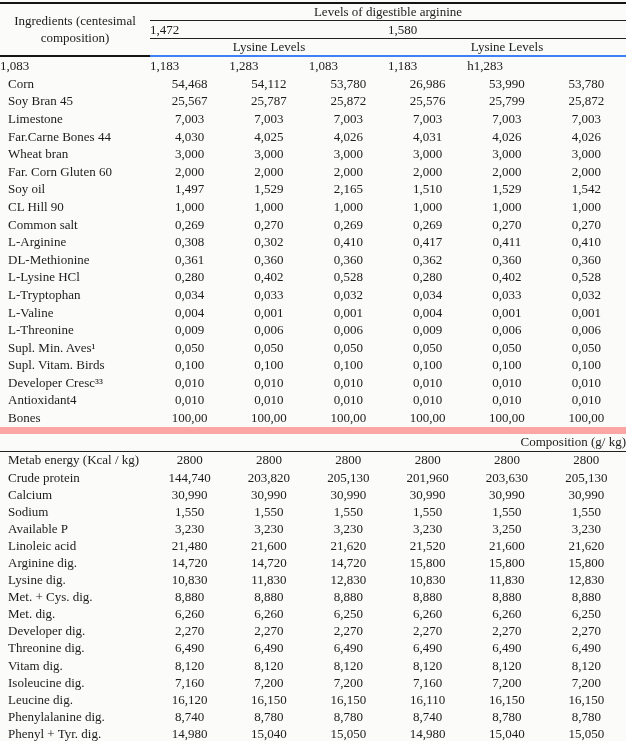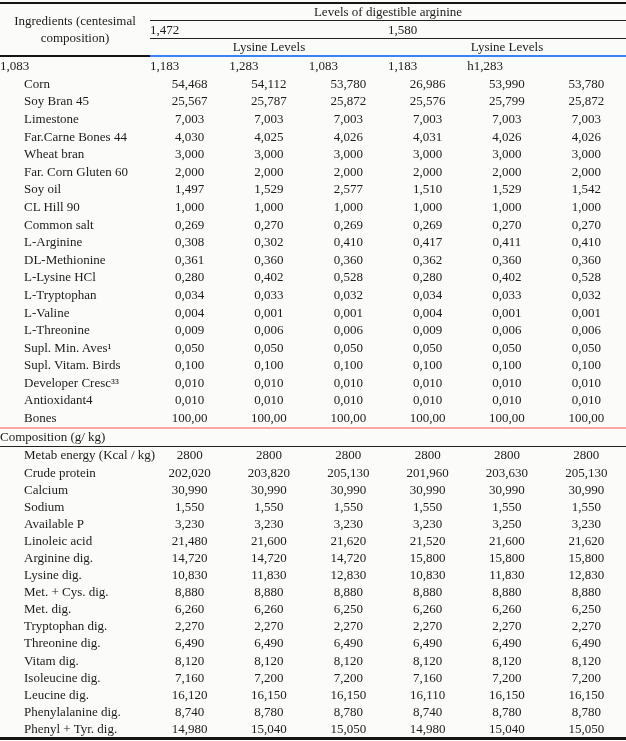--- a/index.html
+++ b/index.html
@@ -41,27 +41,27 @@
   td.corner {
     text-align: center;
     line-height: 1.25;
     border-bottom: 2px solid #151515;
     padding: 0 6px;
   }
   tr.h3 td.rule-heavy { border-bottom: 2px solid #3b82f6; }
   
   tbody.part1 td { height: 17.6px; }
   tbody.part2 td { height: 17.1px; }
-  td.lbl { text-align: left; padding-left: 24px; white-space: nowrap; }
+  td.lbl { text-align: left; padding-left: 8px; white-space: nowrap; }
   td.val { text-align: center; white-space: nowrap; }
   
   tr.section td {
     height: 17px;
-    text-align: left;
-    border-top: 2px solid #fca5a5;
+    text-align: right;
+    border-top: 7px solid #fca5a5;
     border-bottom: 1px solid #222;
   }
 </style>
 </head>
 <body>
 
 <div class="page">
   <table class="diet">
     <colgroup>
       <col class="c-label">
@@ -146,21 +146,21 @@
           <td class="val">2,000</td>
           <td class="val">2,000</td>
           <td class="val">2,000</td>
           <td class="val">2,000</td>
           <td class="val">2,000</td>
         </tr>
         <tr>
           <td class="lbl">Soy oil</td>
           <td class="val">1,497</td>
           <td class="val">1,529</td>
-          <td class="val">2,577</td>
+          <td class="val">2,165</td>
           <td class="val">1,510</td>
           <td class="val">1,529</td>
           <td class="val">1,542</td>
         </tr>
         <tr>
           <td class="lbl">CL Hill 90</td>
           <td class="val">1,000</td>
           <td class="val">1,000</td>
           <td class="val">1,000</td>
           <td class="val">1,000</td>
@@ -286,21 +286,21 @@
           <td class="lbl">Metab energy (Kcal / kg)</td>
           <td class="val">2800</td>
           <td class="val">2800</td>
           <td class="val">2800</td>
           <td class="val">2800</td>
           <td class="val">2800</td>
           <td class="val">2800</td>
         </tr>
         <tr>
           <td class="lbl">Crude protein</td>
-          <td class="val">202,020</td>
+          <td class="val">144,740</td>
           <td class="val">203,820</td>
           <td class="val">205,130</td>
           <td class="val">201,960</td>
           <td class="val">203,630</td>
           <td class="val">205,130</td>
         </tr>
         <tr>
           <td class="lbl">Calcium</td>
           <td class="val">30,990</td>
           <td class="val">30,990</td>
@@ -366,21 +366,21 @@
         <tr>
           <td class="lbl">Met. dig.</td>
           <td class="val">6,260</td>
           <td class="val">6,260</td>
           <td class="val">6,250</td>
           <td class="val">6,260</td>
           <td class="val">6,260</td>
           <td class="val">6,250</td>
         </tr>
         <tr>
-          <td class="lbl">Tryptophan dig.</td>
+          <td class="lbl">Developer dig.</td>
           <td class="val">2,270</td>
           <td class="val">2,270</td>
           <td class="val">2,270</td>
           <td class="val">2,270</td>
           <td class="val">2,270</td>
           <td class="val">2,270</td>
         </tr>
         <tr>
           <td class="lbl">Threonine dig.</td>
           <td class="val">6,490</td>

